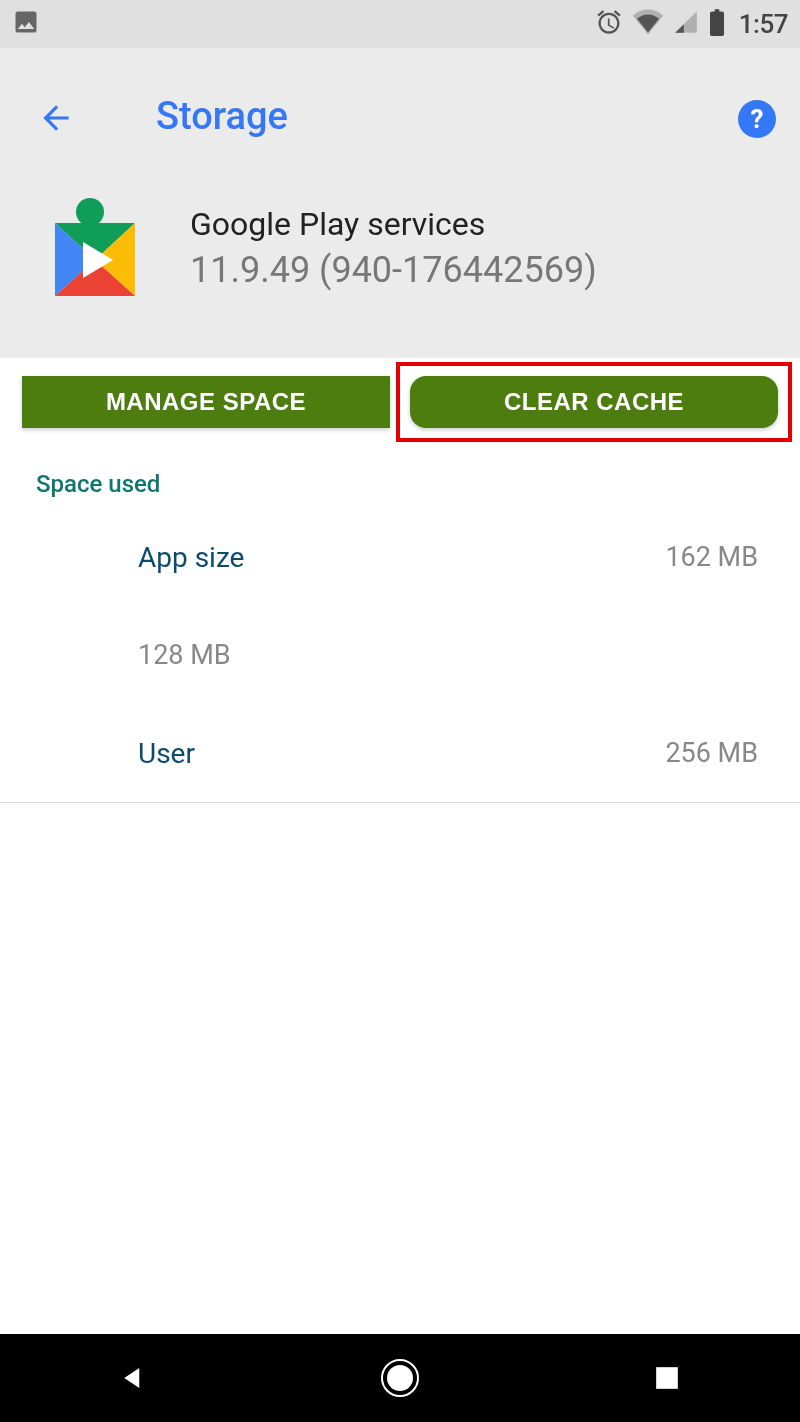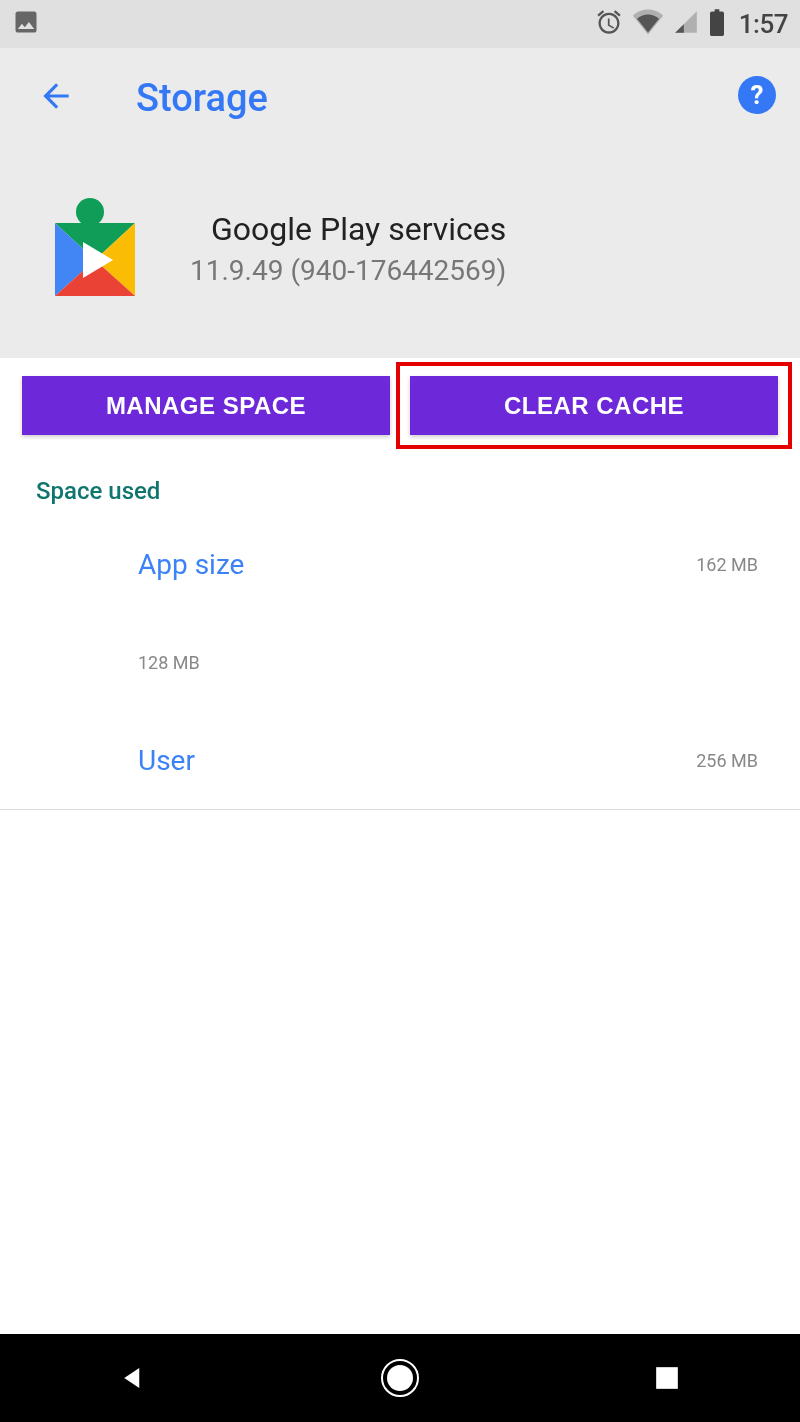--- a/index.html
+++ b/index.html
@@ -8,47 +8,47 @@
 
   
   .status-bar { height: 48px; background: #e0e0e0; display: flex; align-items: center; padding: 0 12px; color: #555; }
   .status-left { flex: 0 0 auto; }
   .status-spacer { flex: 1; }
   .status-right { display: flex; align-items: center; gap: 10px; }
   .status-time { font-size: 26px; font-weight: 500; color: #444; letter-spacing: -0.5px; margin-left: 4px; }
 
   
   .header-section { background: #ebebeb; padding: 0 0 30px 0; }
-  .app-bar { display: flex; align-items: flex-start; padding: 28px 24px 0 36px; height: 90px; }
+  .app-bar { display: flex; align-items: flex-end; padding: 28px 24px 0 36px; height: 90px; gap: 20px; }
   .back-btn { width: 40px; height: 40px; display: flex; align-items: center; justify-content: center; cursor: pointer; }
   .app-bar-title { font-size: 38px; font-weight: 500; color: #3478f6; margin-left: 60px; flex: 1; }
   .help-btn { width: 38px; height: 38px; border-radius: 50%; background: #3478f6; display: flex; align-items: center; justify-content: center; cursor: pointer; }
   .help-q { color: #fff; font-size: 26px; font-weight: 700; }
 
   .app-info { display: flex; align-items: center; padding: 60px 24px 30px 50px; }
   .app-icon { width: 90px; height: 100px; position: relative; flex-shrink: 0; }
-  .app-text { margin-left: 50px; text-align: right; }
+  .app-text { margin-left: 50px; }
   .app-name { font-size: 32px; color: #222; font-weight: 400; }
-  .app-version { font-size: 28px; color: #777; margin-top: 6px; }
+  .app-version { font-size: 36px; color: #777; margin-top: 6px; }
 
   
   .content { background: #fff; padding: 18px 22px 0 22px; }
   .btn-row { display: flex; gap: 20px; }
-  .action-btn { flex: 1; height: 59px; background: #6d28d9; color: #fff; border: none; font-size: 24px; font-weight: 600; letter-spacing: 0.5px; box-shadow: 0 2px 4px rgba(0,0,0,0.2); cursor: pointer; display: flex; align-items: center; justify-content: center; }
+  .action-btn { flex: 1; height: 52px; background: #4d7c0f; color: #fff; border: none; font-size: 24px; font-weight: 600; letter-spacing: 0.5px; box-shadow: 0 2px 4px rgba(0,0,0,0.2); cursor: pointer; display: flex; align-items: center; justify-content: center; }
   .highlight-box { border: 4px solid #e40000; padding: 10px; margin: -14px; flex: 1; display: flex; }
-  .highlight-box .action-btn { margin: 0; }
+  .highlight-box .action-btn { margin: 0; border-radius: 16px; }
 
   
   .section-header { font-size: 24px; font-weight: 500; color: #0f766e; margin: 42px 0 10px 14px; }
 
   
   .list { padding: 0 14px; }
   .row { display: flex; align-items: center; height: 98px; padding-left: 102px; }
-  .row-label { font-size: 28px; color: #3b82f6; flex: 1; }
-  .row-value { font-size: 18px; color: #888; padding-right: 6px; text-align: center; }
+  .row-label { font-size: 28px; color: #0c4a6e; flex: 1; }
+  .row-value { font-size: 27px; color: #888; padding-right: 6px; text-align: center; }
 
   .divider { height: 1px; background: #d9d9d9; margin: 0 -22px; }
 
   
   .nav-bar { margin-top: auto; height: 88px; background: #000; display: flex; align-items: center; justify-content: space-around; }
   .nav-btn { width: 120px; height: 60px; display: flex; align-items: center; justify-content: center; cursor: pointer; }
 </style>
 </head>
 <body>
 

